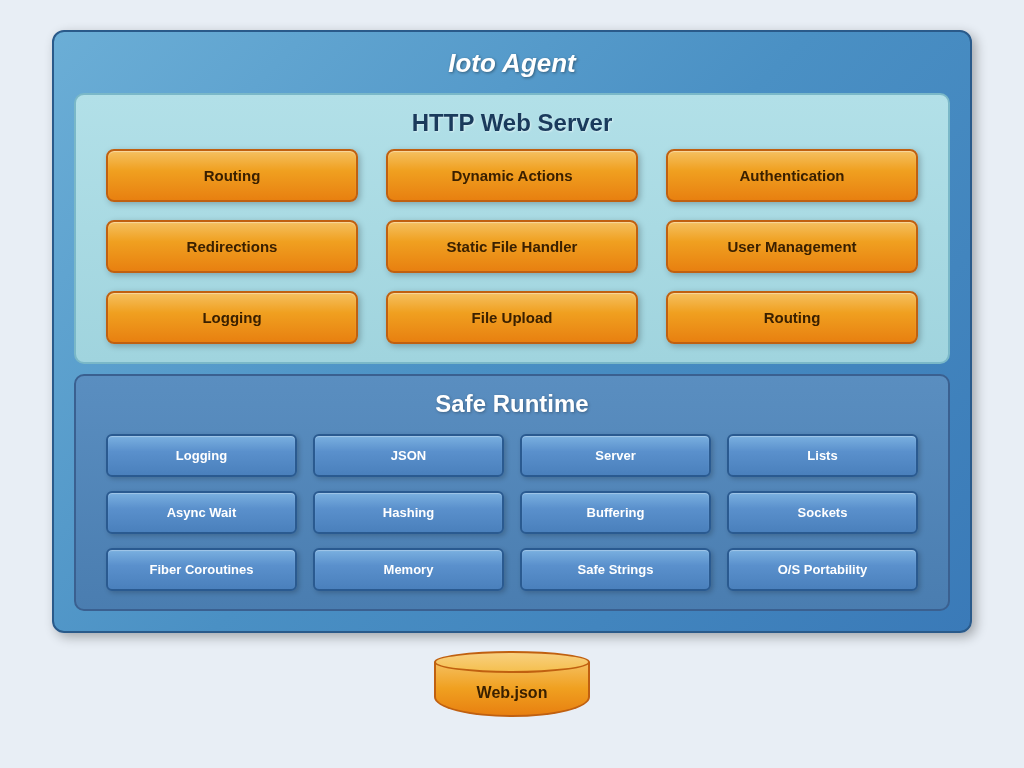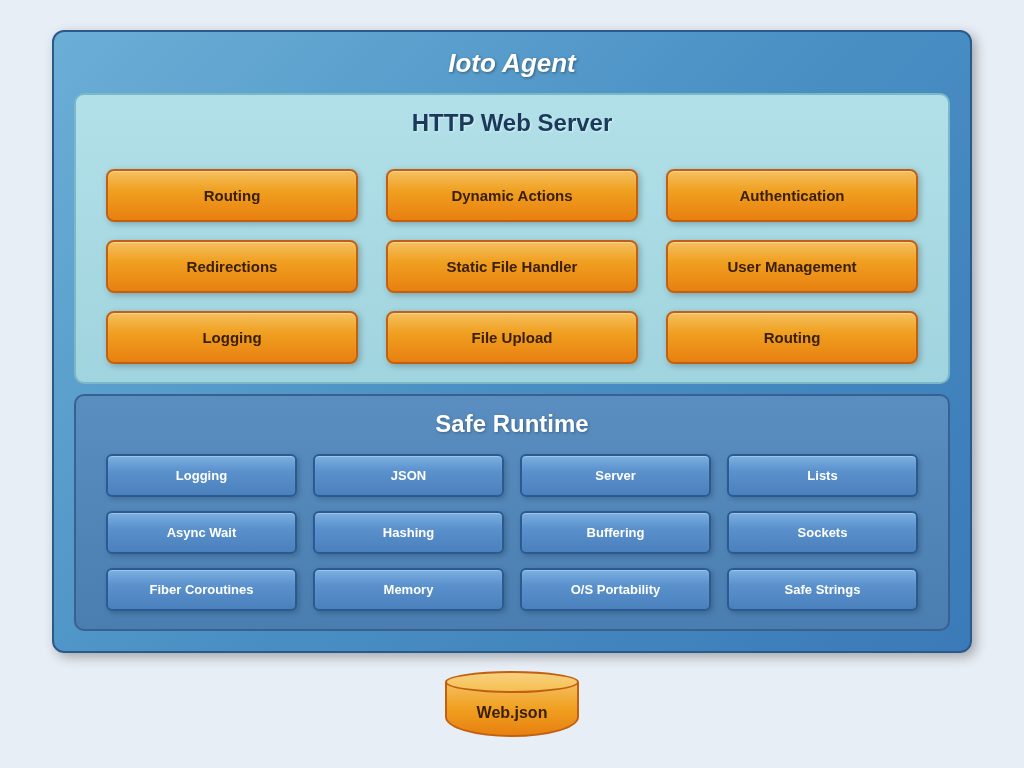--- a/index.html
+++ b/index.html
@@ -46,21 +46,21 @@
       border-radius: 10px;
       padding: 14px 20px 18px 20px;
       margin-bottom: 10px;
     }
 
     .http-server-title {
       text-align: center;
       color: #1a3a5c;
       font-size: 24px;
       font-weight: 600;
-      margin-bottom: 32px;
+      margin-bottom: 12px;
       text-shadow: 1px 1px 2px rgba(255,255,255,0.5);
     }
 
     .http-grid {
       display: grid;
       grid-template-columns: 1fr 1fr 1fr;
       gap: 18px 28px;
       padding: 0 10px;
     }
 
@@ -118,21 +118,21 @@
 
     
     .webjson-wrapper {
       display: flex;
       justify-content: center;
       margin-top: 18px;
     }
 
     .webjson-cylinder {
       position: relative;
-      width: 134px;
+      width: 156px;
     }
 
     .cylinder-body {
       background: linear-gradient(180deg, #f5c060 0%, #f0a020 50%, #e88010 100%);
       border-left: 2px solid #c06010;
       border-right: 2px solid #c06010;
       border-bottom: 2px solid #c06010;
       height: 55px;
       display: flex;
       align-items: center;
@@ -189,22 +189,22 @@
         <div class="blue-btn">Server</div>
         <div class="blue-btn">Lists</div>
 
         <div class="blue-btn">Async Wait</div>
         <div class="blue-btn">Hashing</div>
         <div class="blue-btn">Buffering</div>
         <div class="blue-btn">Sockets</div>
 
         <div class="blue-btn">Fiber Coroutines</div>
         <div class="blue-btn">Memory</div>
+        <div class="blue-btn">Safe Strings</div>
         <div class="blue-btn">O/S Portability</div>
-        <div class="blue-btn">Safe Strings</div>
       </div>
     </div>
   </div>
 
   <div class="webjson-wrapper">
     <div class="webjson-cylinder">
       <div class="cylinder-top"></div>
       <div class="cylinder-body">
         <div class="cylinder-label">Web.json</div>
       </div>

